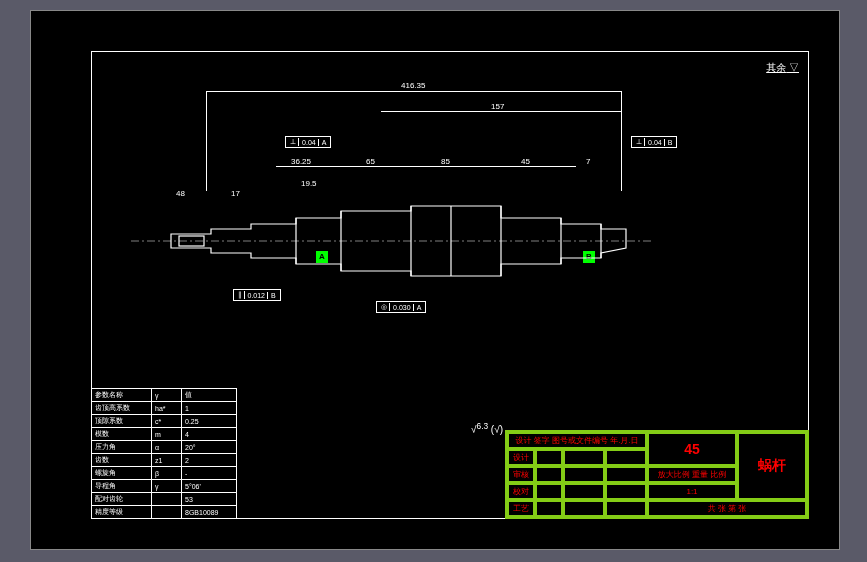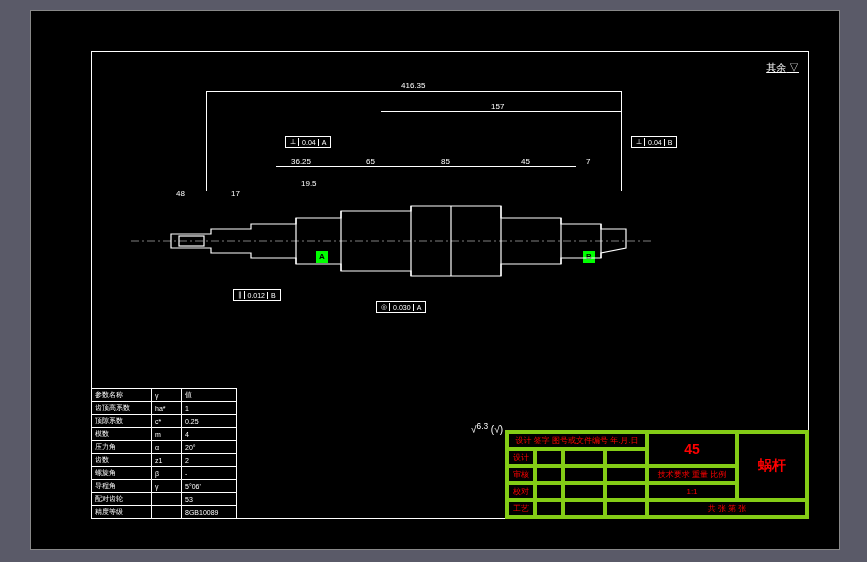--- a/index.html
+++ b/index.html
@@ -288,21 +288,21 @@
       <td style="width:28px;">设计</td>
           <td style="width:28px;"></td>
           <td style="width:42px;"></td>
           <td style="width:42px;"></td>
     </tr>
     <tr>
       <td>审核</td>
           <td></td>
           <td></td>
           <td></td>
-      <td>技术要求 重量 比例</td>
+      <td>放大比例 重量 比例</td>
     </tr>
     <tr>
       <td>校对</td>
           <td></td>
           <td></td>
           <td></td>
       <td>1:1</td>
     </tr>
     <tr>
       <td>工艺</td>

